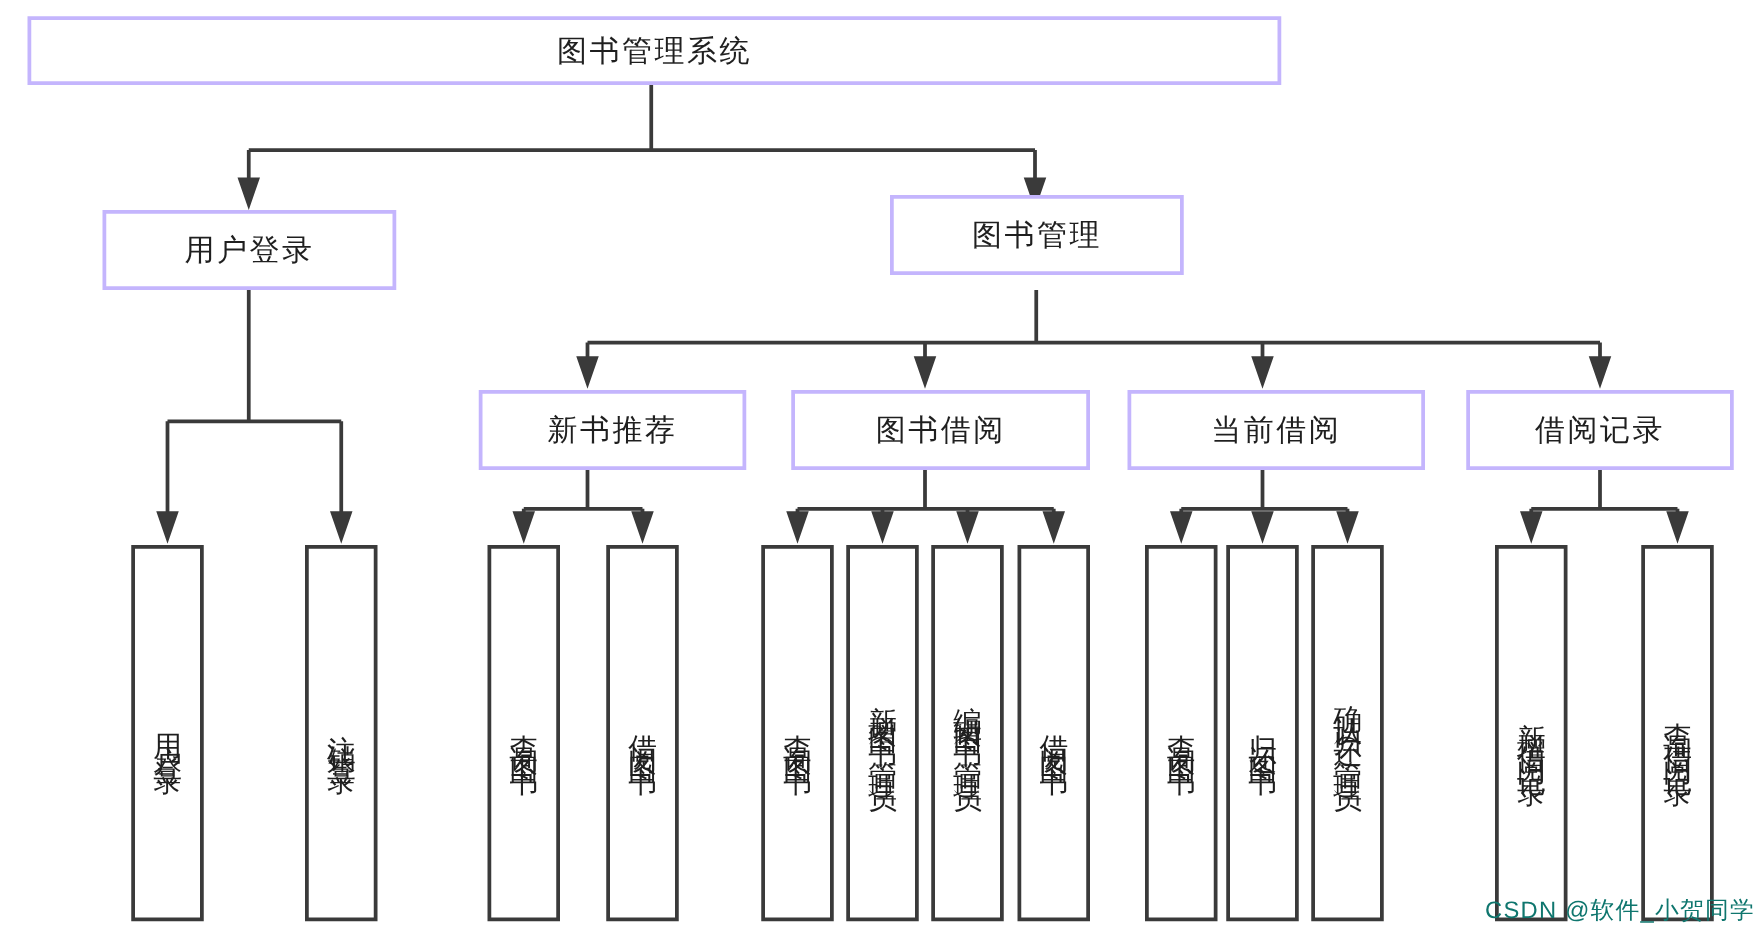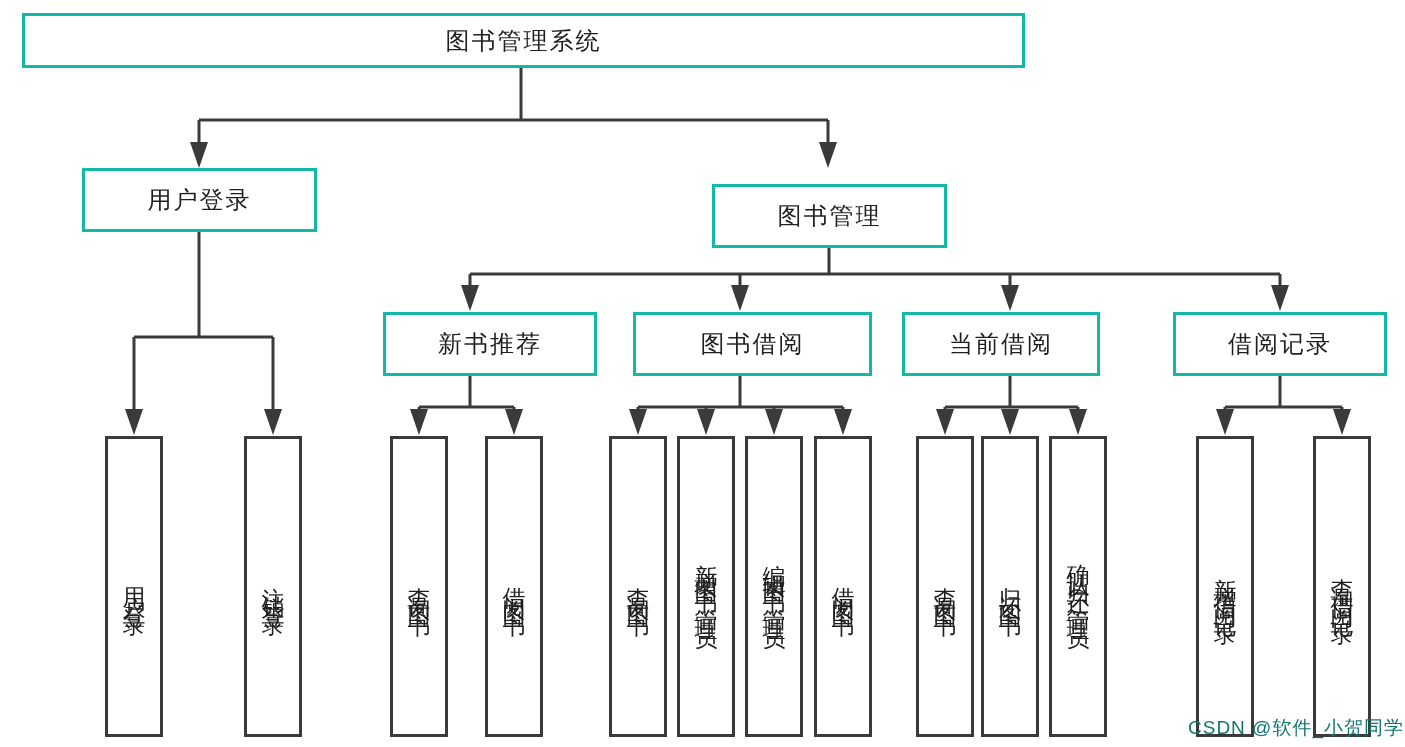--- a/index.html
+++ b/index.html
@@ -19,21 +19,21 @@
     position: absolute;
     left: 0;
     top: 0;
     width: 1405px;
     height: 747px;
   }
   .hbox {
     position: absolute;
     box-sizing: border-box;
     background: #ffffff;
-    border: 3px solid #14b8a6;
+    border: 3px solid #c4b5fd;
     display: flex;
     align-items: center;
     justify-content: center;
     font-size: 24px;
     letter-spacing: 2px;
     color: #1f1f1f;
     white-space: nowrap;
   }
   .vbox {
     position: absolute;
@@ -51,24 +51,24 @@
     writing-mode: vertical-rl;
     text-orientation: mixed;
     font-size: 23px;
     letter-spacing: 9px;
     line-height: 1;
     color: #1f1f1f;
   }
   
   .n-root  { left: 22px;   top: 13px;  width: 1003px; height: 55px; }
   .n-login { left: 82px;   top: 168px; width: 235px;  height: 64px; }
-  .n-mgmt  { left: 712px;  top: 184px; width: 235px;  height: 64px; }
+  .n-mgmt  { left: 712px;  top: 156px; width: 235px;  height: 64px; }
   .n-rec   { left: 363px;  top: 312px; width: 214px;  height: 64px; margin-left: 20px; }
   .n-bb    { left: 633px;  top: 312px; width: 239px;  height: 64px; }
-  .n-cb    { left: 902px;  top: 312px; width: 198px;  height: 64px; }
+  .n-cb    { left: 902px;  top: 312px; width: 238px;  height: 64px; }
   .n-br    { left: 1173px; top: 312px; width: 214px;  height: 64px; }
   .lf-1  { left: 105px;  }
   .lf-2  { left: 244px;  }
   .lf-3  { left: 390px;  }
   .lf-4  { left: 485px;  }
   .lf-5  { left: 609px;  }
   .lf-6  { left: 677px;  }
   .lf-7  { left: 745px;  }
   .lf-8  { left: 814px;  }
   .lf-9  { left: 916px;  }

